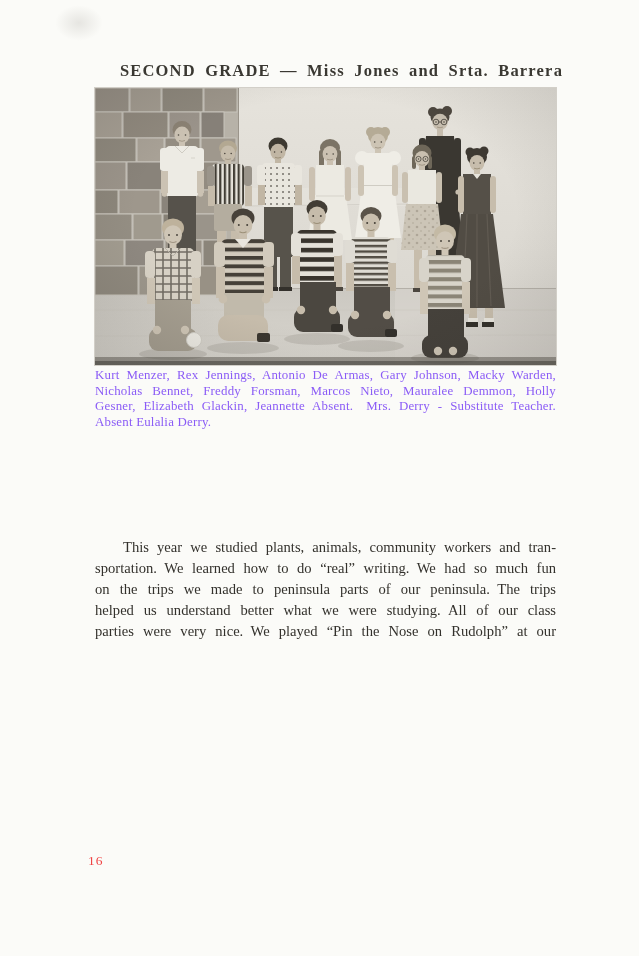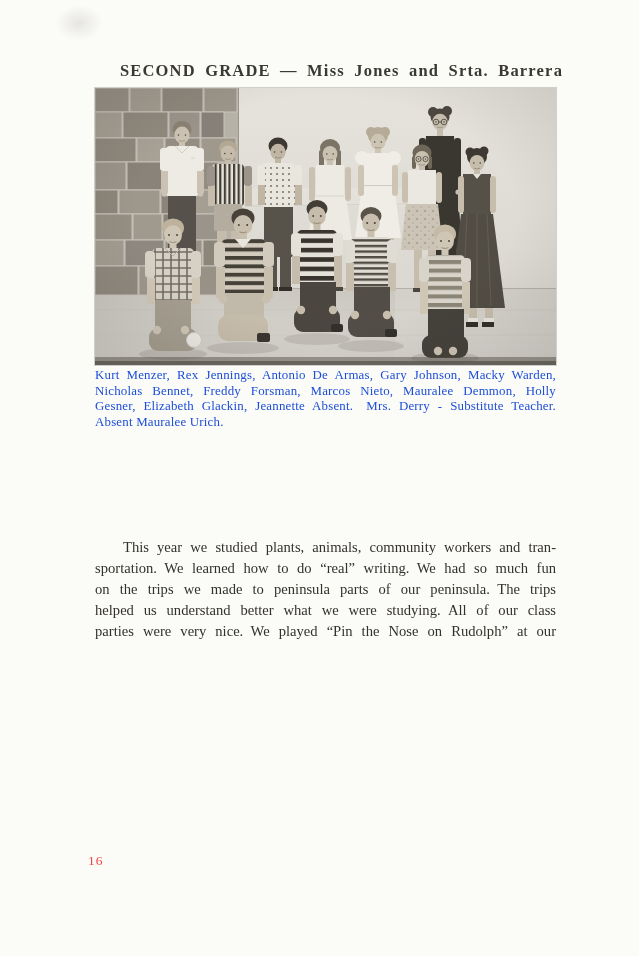--- a/index.html
+++ b/index.html
@@ -20,21 +20,21 @@
     text-align:center;font-size:16.5px;font-weight:bold;
     letter-spacing:1.2px;word-spacing:4px;color:#3a3832;white-space:nowrap;
   }
   .photo{
     position:absolute;left:95px;top:88px;width:461px;height:277px;margin:0;
     outline:1px solid #d2cfc8;
   }
   .photo svg{display:block;}
   .caption{
     position:absolute;left:95px;top:368px;width:461px;
-    font-size:12.9px;line-height:15.6px;color:#1d4ed8;letter-spacing:0.2px;
+    font-size:12.9px;line-height:15.6px;color:#8b5cf6;letter-spacing:0.2px;
   }
   .caption .cline{text-align:justify;text-align-last:justify;}
   .caption .cline.last{text-align-last:left;}
   .bodytext{
     position:absolute;left:95px;top:489px;width:461px;
     font-size:14.6px;line-height:21.1px;color:#33312c;margin-top:48px;
   }
   .bodytext .pline{text-align:justify;text-align-last:justify;word-spacing:1.5px;}
   .bodytext .pline.first{text-indent:28px;}
   .bodytext .pline.last{text-align-last:left;}
@@ -428,21 +428,21 @@
         <rect x="0" y="273" width="461" height="4" fill="#3c3933" opacity="0.5"></rect>
         <rect x="0" y="0" width="461" height="277" fill="url(#vg)"></rect>
       </g>
     </svg>
   </figure>
 
   <div class="caption">
     <div class="cline">Kurt Menzer, Rex Jennings, Antonio De Armas, Gary Johnson, Macky Warden,</div>
     <div class="cline">Nicholas Bennet, Freddy Forsman, Marcos Nieto, Mauralee Demmon, Holly</div>
     <div class="cline">Gesner, Elizabeth Glackin, Jeannette Absent. Mrs. Derry - Substitute Teacher.</div>
-    <div class="cline last">Absent Mauralee Urich.</div>
+    <div class="cline last">Absent Eulalia Derry.</div>
   </div>
 
   <div class="bodytext">
     <div class="pline first">This year we studied plants, animals, community workers and tran-</div>
     <div class="pline">sportation. We learned how to do “real” writing. We had so much fun</div>
     <div class="pline">on the trips we made to peninsula parts of our peninsula. The trips</div>
     <div class="pline">helped us understand better what we were studying. All of our class</div>
     <div class="pline">parties were very nice. We played “Pin the Nose on Rudolph” at our</div>
   </div>
 

